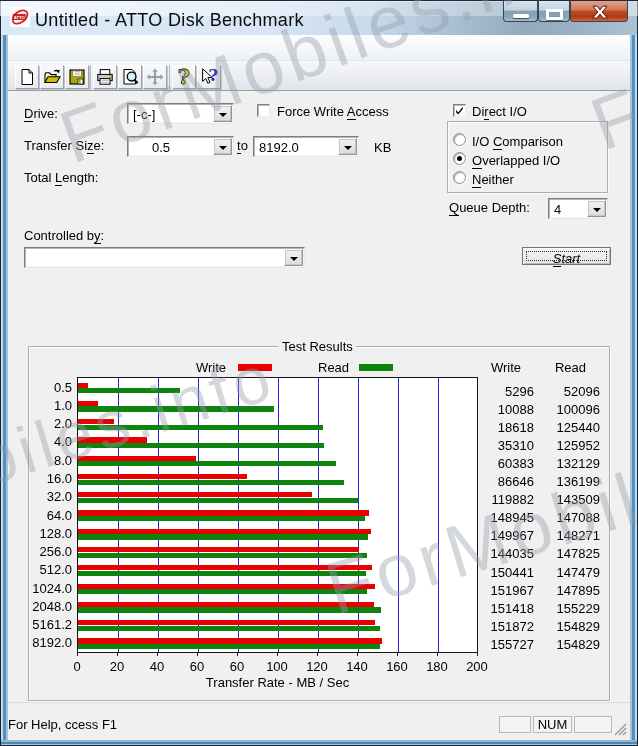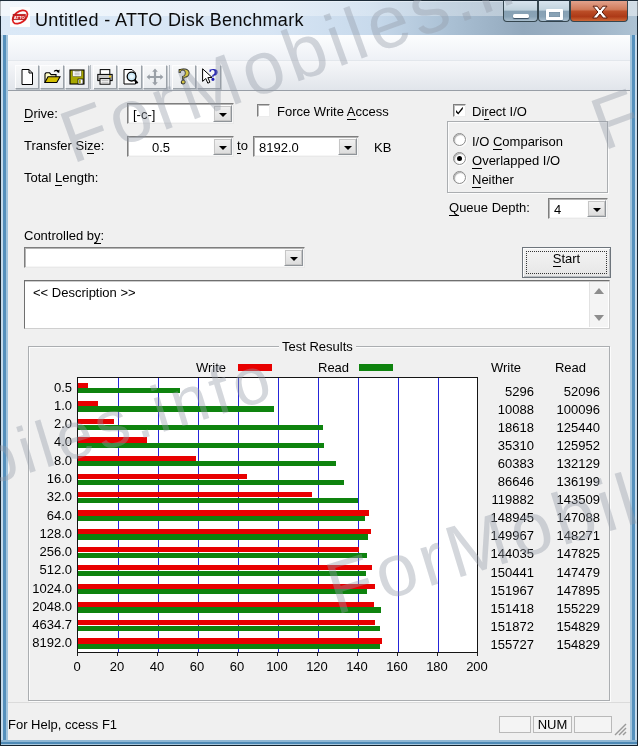--- a/index.html
+++ b/index.html
@@ -57,22 +57,22 @@
     background:linear-gradient(#f2f2f2,#dcdcdc);border:1px solid;border-color:#fdfdfd #8f9499 #8f9499 #fdfdfd;box-shadow:0 0 0 1px #c6c6c6 inset;box-sizing:border-box;}
   .drop:after{content:"";position:absolute;left:50%;top:50%;margin:-1px 0 0 -4px;border:4px solid transparent;border-top:4px solid #000;}
 
   .checkbox{width:13px;height:13px;background:#fff;border:1px solid;border-color:#7e7e7e #ececec #ececec #7e7e7e;box-shadow:inset 1px 1px 0 rgba(90,90,90,.4);box-sizing:border-box;}
   .radio{width:13px;height:13px;border-radius:50%;background:#fff;border:1px solid #8a8a8a;box-shadow:inset 1px 1px 1px rgba(90,90,90,.5), 1px 1px 0 rgba(255,255,255,.8);box-sizing:border-box;}
   .radio .dot{position:absolute;left:3px;top:3px;width:5px;height:5px;border-radius:50%;background:#000;}
 
   .groupbox{border:1px solid #abaeb1;box-shadow:1px 1px 0 #fcfcfc, inset 1px 1px 0 #fcfcfc;box-sizing:border-box;}
   .grouplabel{background:#f0f0f0;padding:0 3px;}
 
-  #start-btn{left:522px;top:247px;width:89px;height:31px;background:linear-gradient(#f4f4f4,#e6e6e6);
-    border:1px solid #6e757c;box-shadow:inset 1px 1px 0 #fdfdfd, inset -1px -1px 0 #b9bdc1;box-sizing:border-box;}
+  #start-btn{left:522px;top:247px;width:89px;height:18px;background:linear-gradient(#f4f4f4,#e6e6e6);
+    border:1px solid #6e757c;box-shadow:inset 1px 1px 0 #fdfdfd, inset -1px -1px 0 #b9bdc1;box-sizing:border-box;font-style:italic;}
   #start-btn .focus{position:absolute;left:3px;top:3px;right:3px;bottom:3px;border:1px dotted #333;}
   #start-btn .cap{position:absolute;width:100%;top:3px;text-align:center;}
 
   #desc-box{left:24px;top:280px;width:586px;height:49px;background:#fff;
     border:1px solid;border-color:#6f6f6f #cfcfcf #cfcfcf #6f6f6f;
     box-shadow:inset 0 1px 0 rgba(110,110,110,.35);box-sizing:border-box;}
   #desc-text{left:8px;top:4px;}
   #desc-scroll{position:absolute;right:1px;top:1px;bottom:1px;width:18px;background:#f4f4f4;border-left:1px solid #e2e2e2;}
   .scroll-arrow{position:absolute;left:50%;width:0;height:0;border:5px solid transparent;}
   .arrow-up{top:6px;margin-left:-5px;border-bottom:6px solid #8d8d8d;border-top:none;}
@@ -244,27 +244,20 @@
   <div class="abs lbl" style="left:24px;top:228px;">Controlled b<u>y</u>:</div>
   <div class="abs field combo" style="left:24px;top:247px;width:281px;height:21px;">
     <span class="val"></span>
     <span class="drop"></span>
   </div>
   <div id="start-btn" class="abs">
     <span class="focus"></span>
     <span class="cap lbl"><u>S</u>tart</span>
   </div>
 
-  <div id="desc-box" class="abs">
-    <div id="desc-text" class="abs">&lt;&lt; Description &gt;&gt;</div>
-    <div id="desc-scroll">
-      <span class="scroll-arrow arrow-up"></span>
-      <span class="scroll-arrow arrow-down"></span>
-    </div>
-  </div>
 
   <div class="abs groupbox" style="left:28px;top:346px;width:582px;height:355px;"></div>
   <div class="abs grouplabel" style="left:279px;top:339px;">Test Results</div>
 
   <div class="abs" style="left:196px;top:360px;">Write</div>
   <div class="abs legend-swatch" id="legend-write-swatch" style="left: 238px; top: 363.5px; width: 34px; background: rgb(232, 0, 0);"></div>
   <div class="abs" style="left:318px;top:360px;">Read</div>
   <div class="abs legend-swatch" id="legend-read-swatch" style="left: 359px; top: 363.5px; width: 34px; background: rgb(14, 131, 14);"></div>
 
   <div class="abs val-label" style="left:441px;top:360px;">Write</div>
@@ -344,21 +337,21 @@
       <div class="abs val-label" style="left: 520px; top: 546.41px;">147825</div>
       <div class="abs cat-label" style="left: 16px; top: 562.3px;">512.0</div>
       <div class="abs val-label" style="left: 454px; top: 564.5px;">150441</div>
       <div class="abs val-label" style="left: 520px; top: 564.5px;">147479</div>
       <div class="abs cat-label" style="left: 16px; top: 580.57px;">1024.0</div>
       <div class="abs val-label" style="left: 454px; top: 582.59px;">151967</div>
       <div class="abs val-label" style="left: 520px; top: 582.59px;">147895</div>
       <div class="abs cat-label" style="left: 16px; top: 598.83px;">2048.0</div>
       <div class="abs val-label" style="left: 454px; top: 600.68px;">151418</div>
       <div class="abs val-label" style="left: 520px; top: 600.68px;">155229</div>
-      <div class="abs cat-label" style="left: 16px; top: 617.1px;">4634.7</div>
+      <div class="abs cat-label" style="left: 16px; top: 617.1px;">5161.2</div>
       <div class="abs val-label" style="left: 454px; top: 618.77px;">151872</div>
       <div class="abs val-label" style="left: 520px; top: 618.77px;">154829</div>
       <div class="abs cat-label" style="left: 16px; top: 635.37px;">8192.0</div>
       <div class="abs val-label" style="left: 454px; top: 636.86px;">155727</div>
       <div class="abs val-label" style="left: 520px; top: 636.86px;">154829</div>
       <div class="abs tick" style="left: 77px; top: 653px;"></div>
       <div class="abs tick-label" style="left: 57px; top: 658.5px;">0</div>
       <div class="abs tick" style="left: 117px; top: 653px;"></div>
       <div class="abs tick-label" style="left: 97px; top: 658.5px;">20</div>
       <div class="abs tick" style="left: 157px; top: 653px;"></div>
@@ -373,20 +366,21 @@
       <div class="abs tick-label" style="left: 297px; top: 658.5px;">120</div>
       <div class="abs tick" style="left: 357px; top: 653px;"></div>
       <div class="abs tick-label" style="left: 337px; top: 658.5px;">140</div>
       <div class="abs tick" style="left: 397px; top: 653px;"></div>
       <div class="abs tick-label" style="left: 377px; top: 658.5px;">160</div>
       <div class="abs tick" style="left: 437px; top: 653px;"></div>
       <div class="abs tick-label" style="left: 417px; top: 658.5px;">180</div>
       <div class="abs tick" style="left: 477px; top: 653px;"></div>
       <div class="abs tick-label" style="left: 457px; top: 658.5px;">200</div>
     </div>
+  <div class="abs" id="xaxis-title" style="left:77px;top:675px;width:401px;text-align:center;">Transfer Rate - MB / Sec</div>
 
   <div id="statusbar" class="abs"></div>
   <div class="abs" style="left:8px;top:717px;">For Help, ccess F1</div>
   <div class="abs spanel" style="left:499px;top:716px;width:32px;"></div>
   <div class="abs spanel" style="left:533px;top:716px;width:39px;"><span>NUM</span></div>
   <div class="abs spanel" style="left:574px;top:716px;width:38px;"></div>
   <svg class="abs" style="left:614px;top:723px;" width="14" height="14">
     <g stroke="#9a9a9a" stroke-width="1.5">
       <line x1="12" y1="1" x2="1" y2="12"></line>
       <line x1="12" y1="5" x2="5" y2="12"></line>

